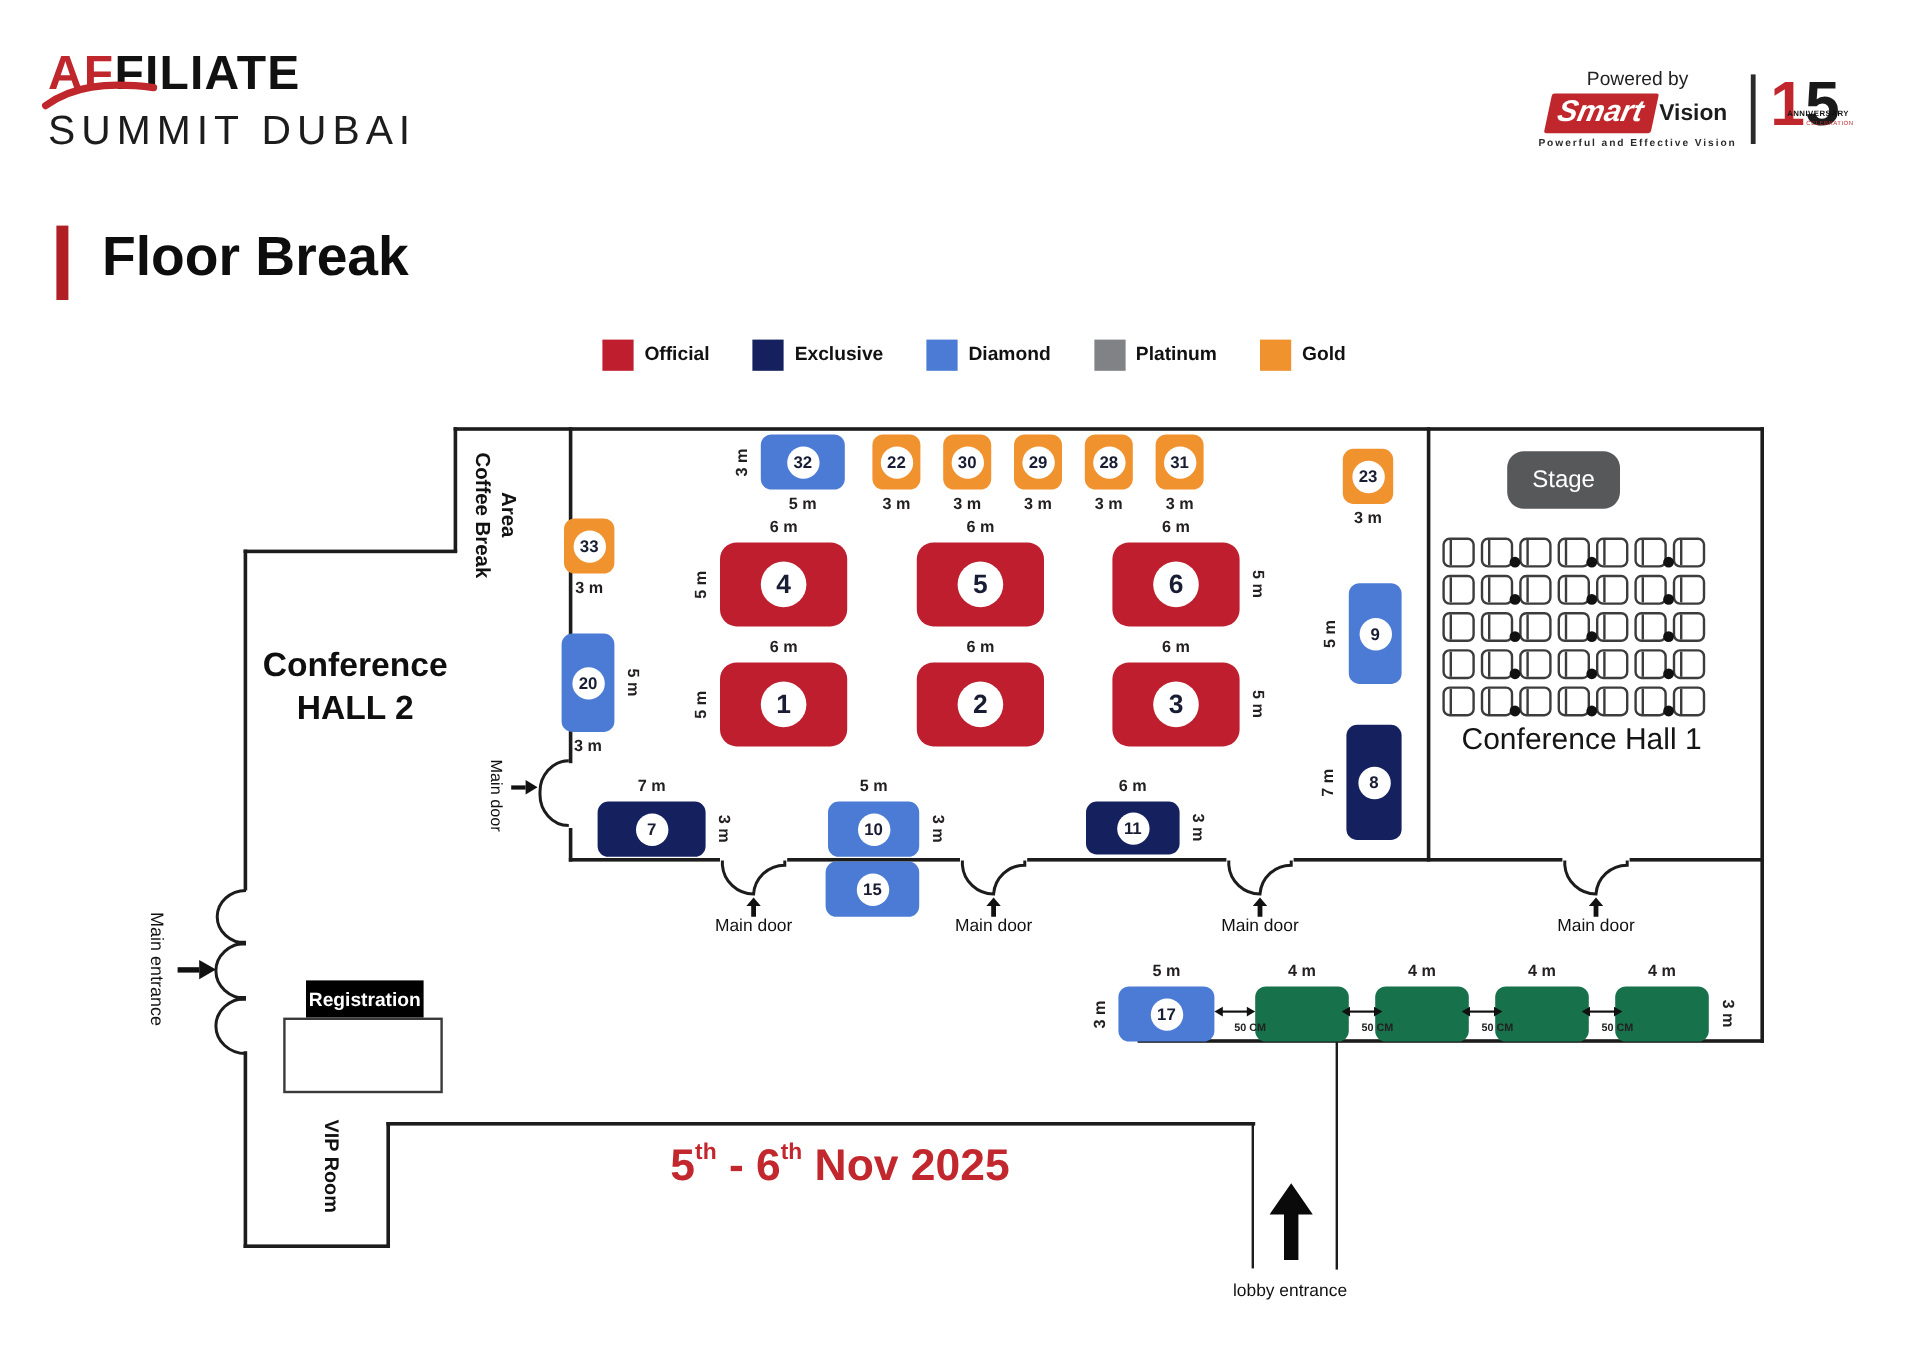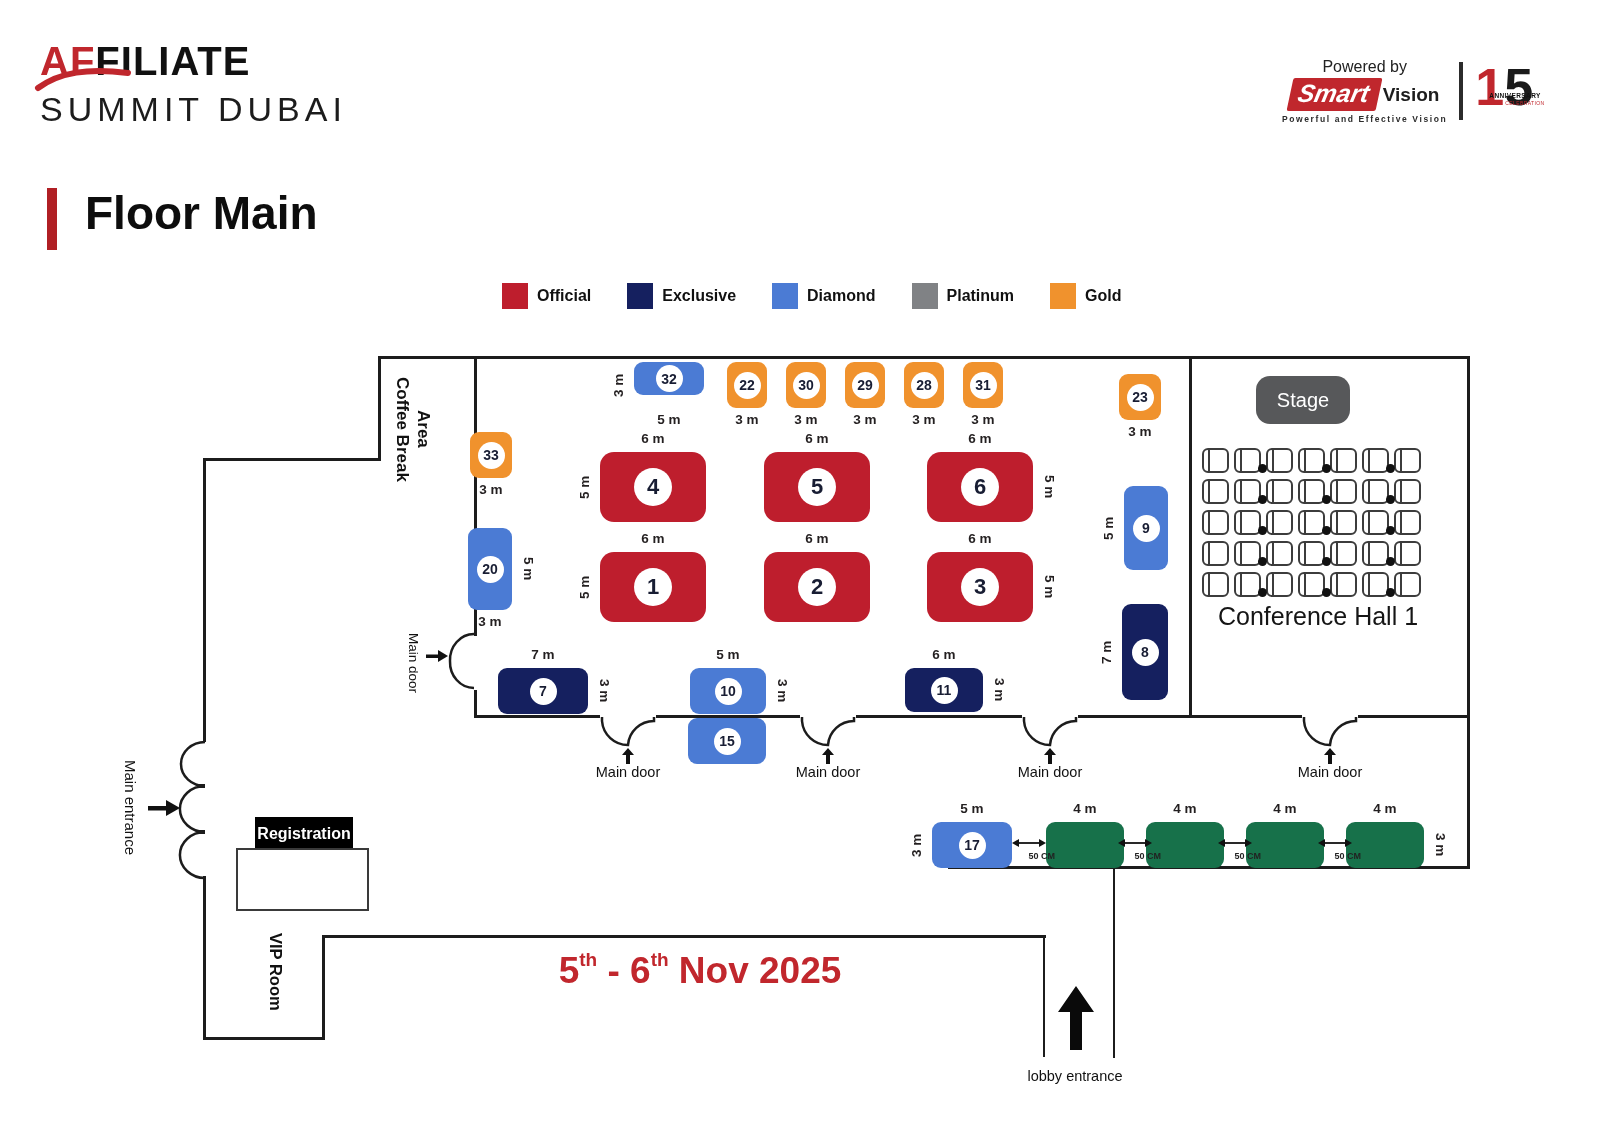--- a/index.html
+++ b/index.html
@@ -90,21 +90,21 @@
     </div>
     <div class="pb-div"></div>
     <div class="anniv">
       <div class="anniv-num"><span class="one">1</span><span class="five">5</span></div>
       <div class="anniv-t1">ANNIVERSARY</div>
       <div class="anniv-t2">CELEBRATION</div>
     </div>
   </div>
 
   <div class="abs titlebar"></div>
-  <div class="abs pagetitle">Floor Main</div>
+  <div class="abs pagetitle">Floor Break</div>
 
   <div class="abs legend" id="legend">
       <div class="lg-item">
         <div class="lg-sw" style="background: rgb(190, 30, 45);"></div>
         <div class="lg-lb">Official</div>
       </div>
       <div class="lg-item">
         <div class="lg-sw" style="background: rgb(21, 32, 95);"></div>
         <div class="lg-lb">Exclusive</div>
       </div>
@@ -159,35 +159,36 @@
     </svg>
     <svg class="deco" style="left:426px;top:650px;" width="22" height="12">
       <rect x="0" y="4.5" width="12" height="3.5" fill="#111"></rect>
         <polygon points="12,0 22,6 12,12" fill="#111"></polygon>
     </svg>
     <svg class="deco" style="left:1058px;top:986px;" width="36" height="64">
       <polygon points="18,0 36,26 24,26 24,64 12,64 12,26 0,26" fill="#0a0a0a"></polygon>
     </svg>
 
     <div class="coffee abs"><span>Coffee Break</span><br><span>Area</span></div>
+    <div class="hall2 abs"><span>Conference</span><br><span>HALL 2</span></div>
     <div class="hall1lab abs">Conference Hall 1</div>
     <div class="stage abs">
         <span>Stage</span>
       </div>
     <div class="reg-label abs">Registration</div>
     <div class="reg-desk abs"></div>
     <div class="vtext vip">VIP Room</div>
     <div class="vtext maindoor-left">Main door</div>
     <div class="vtext mainentrance">Main entrance</div>
     <div class="lobbylab abs">lobby entrance</div>
 
     <div class="datewrap abs">
       <span>5</span><sup>th</sup><span> - </span><span>6</span><sup>th</sup><span> Nov 2025</span>
     </div>
-  <div class="booth" style="left: 634px; top: 362px; width: 70px; height: 33px; background: rgb(75, 123, 212); border-radius: 9px;">
+  <div class="booth" style="left: 634px; top: 362px; width: 70px; height: 46px; background: rgb(75, 123, 212); border-radius: 9px;">
         <div class="num">32</div>
       </div>
       <div class="dim dim-left" style="left: 609px; top: 362px; height: 46px;">3 m</div>
       <div class="dim dim-bottom" style="left: 622px; top: 412px; width: 94px;">5 m</div>
       <div class="booth" style="left: 727px; top: 362px; width: 40px; height: 46px; background: rgb(240, 146, 45); border-radius: 9px;">
         <div class="num">22</div>
       </div>
       <div class="dim dim-bottom" style="left: 715px; top: 412px; width: 64px;">3 m</div>
       <div class="booth" style="left: 786px; top: 362px; width: 40px; height: 46px; background: rgb(240, 146, 45); border-radius: 9px;">
         <div class="num">30</div>

